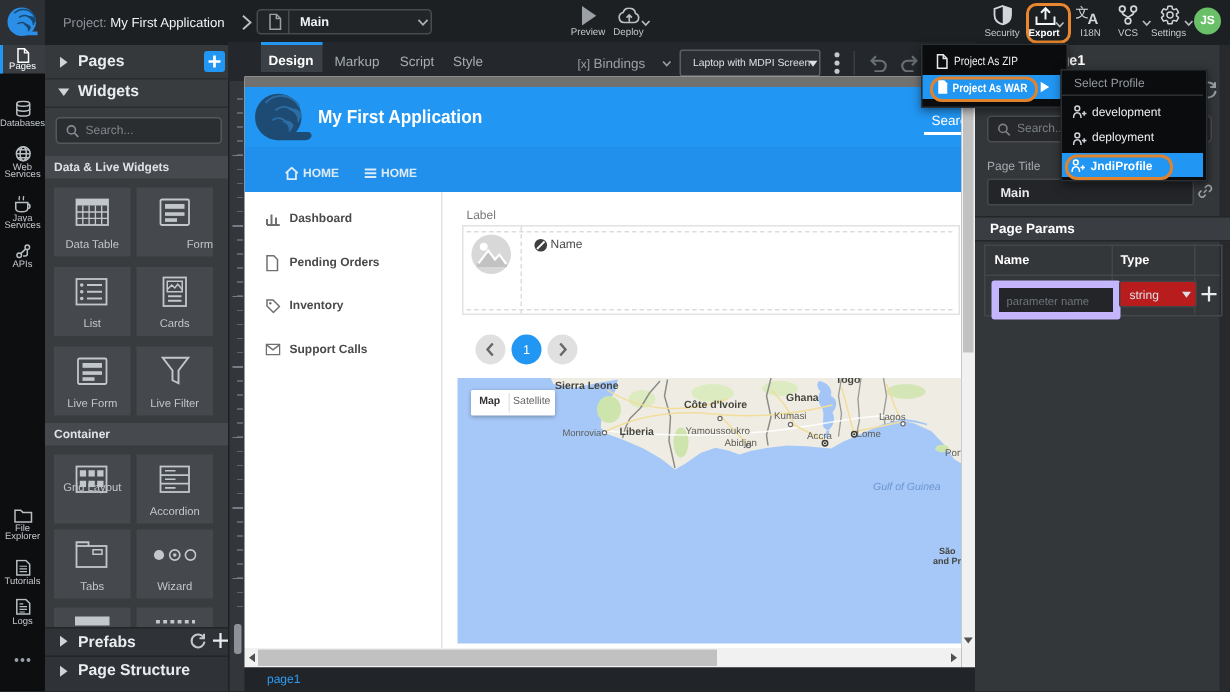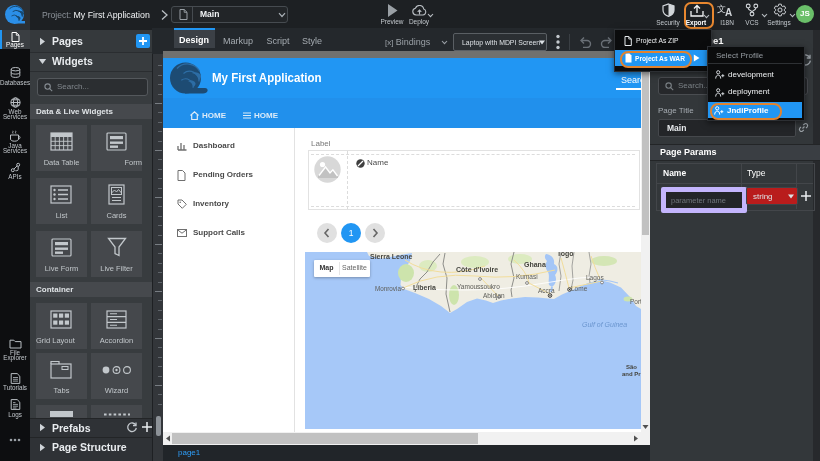--- a/index.html
+++ b/index.html
@@ -245,21 +245,21 @@
 <div class="a" style="left:36px;top:303px;width:51px;height:46px;background:#45484c">
 <svg class="a" style="left:14px;top:7px" width="22" height="19" viewBox="0 0 22 19">
         <rect x="1" y="1" width="20" height="17" fill="none" stroke="#c2c7cb" stroke-width="1.2"></rect>
         <rect x="3.2" y="3.5" width="4.2" height="4.2" fill="#c2c7cb"></rect>
         <rect x="9" y="3.5" width="4.2" height="4.2" fill="#c2c7cb"></rect>
         <rect x="14.8" y="3.5" width="4.2" height="4.2" fill="#c2c7cb"></rect>
         <rect x="3.2" y="10.5" width="4.2" height="4.2" fill="#c2c7cb"></rect>
         <rect x="9" y="10.5" width="4.2" height="4.2" fill="#c2c7cb"></rect>
         <rect x="14.8" y="10.5" width="4.2" height="4.2" fill="#c2c7cb"></rect>
       </svg>
-<div class="a" style="left:0;top:33px;width:51px;font-size:7.5px;color:#c2c7cb">Grid Layout</div>
+<div class="a" style="left:0;top:17px;width:51px;text-align:center;font-size:7.5px;color:#c2c7cb">Grid Layout</div>
     </div>
 <div class="a" style="left:91px;top:303px;width:51px;height:46px;background:#45484c">
 <svg class="a" style="left:15px;top:7px" width="21" height="19" viewBox="0 0 21 19">
         <rect x="1" y="1" width="19" height="17" fill="none" stroke="#c2c7cb" stroke-width="1.2"></rect>
         <path d="M1 6.7 H20 M1 12.4 H20" stroke="#c2c7cb" stroke-width="1.2"></path>
         <path d="M4 3.8 H11 M4 9.5 H11 M4 15.2 H11" stroke="#c2c7cb" stroke-width="1.1"></path>
       </svg>
 <div class="a" style="left:0;top:33px;width:51px;text-align:center;font-size:7.5px;color:#c2c7cb">Accordion</div>
     </div>
 
@@ -520,21 +520,21 @@
       <path d="M4.5 6.5 L6.5 4.5 M3 5 L1.8 6.2 a2 2 0 0 0 2.8 2.8 L5.8 7.8 M5.2 3.2 L6.4 2 a2 2 0 0 1 2.8 2.8 L8 6" fill="none" stroke="#9aa0a5" stroke-width="1.1"></path>
     </svg>
 
 <div class="a" style="left:650px;top:144px;width:170px;height:15px;background:#3a3e43;border-top:1px solid #232527;border-bottom:1px solid #232527"></div>
 <div class="a" style="left:660px;top:147px;font-size:9px;font-weight:bold;color:#fff">Page Params</div>
 <div class="a" style="left:656px;top:163px;width:157px;height:46px;border:1px solid #43464a"></div>
 <div class="a" style="left:656px;top:183px;width:157px;height:1px;background:#43464a"></div>
 <div class="a" style="left:741px;top:163px;width:1px;height:46px;background:#43464a"></div>
 <div class="a" style="left:796px;top:163px;width:1px;height:46px;background:#43464a"></div>
 <div class="a" style="left:663px;top:168px;font-size:8.5px;font-weight:bold;color:#fff">Name</div>
-<div class="a" style="left:747px;top:168px;font-size:8.5px;font-weight:normal;color:#fff">Type</div>
+<div class="a" style="left:747px;top:168px;font-size:8.5px;font-weight:bold;color:#fff">Type</div>
 <div class="a" style="left:661px;top:187px;width:76px;height:16px;background:#232528;border:5px solid #c4b5fd;border-radius:2px">
 <div class="a" style="left:5px;top:4px;font-size:7.5px;color:#70767c">parameter name</div>
     </div>
 <div class="a" style="left:746px;top:187px;width:50px;height:16px;background:#b91c1c;border:1px solid #404449;border-radius:2px">
 <div class="a" style="left:6px;top:4px;font-size:8px;color:#dde1e5">string</div>
 <svg class="a" style="left:41px;top:6px" width="6" height="5" viewBox="0 0 6 5">
         <path d="M0 .5 L3 4.5 L6 .5 Z" fill="#dde1e5"></path>
       </svg>
     </div>
 <svg class="a" style="left:800px;top:190px" width="12" height="12" viewBox="0 0 12 12">

